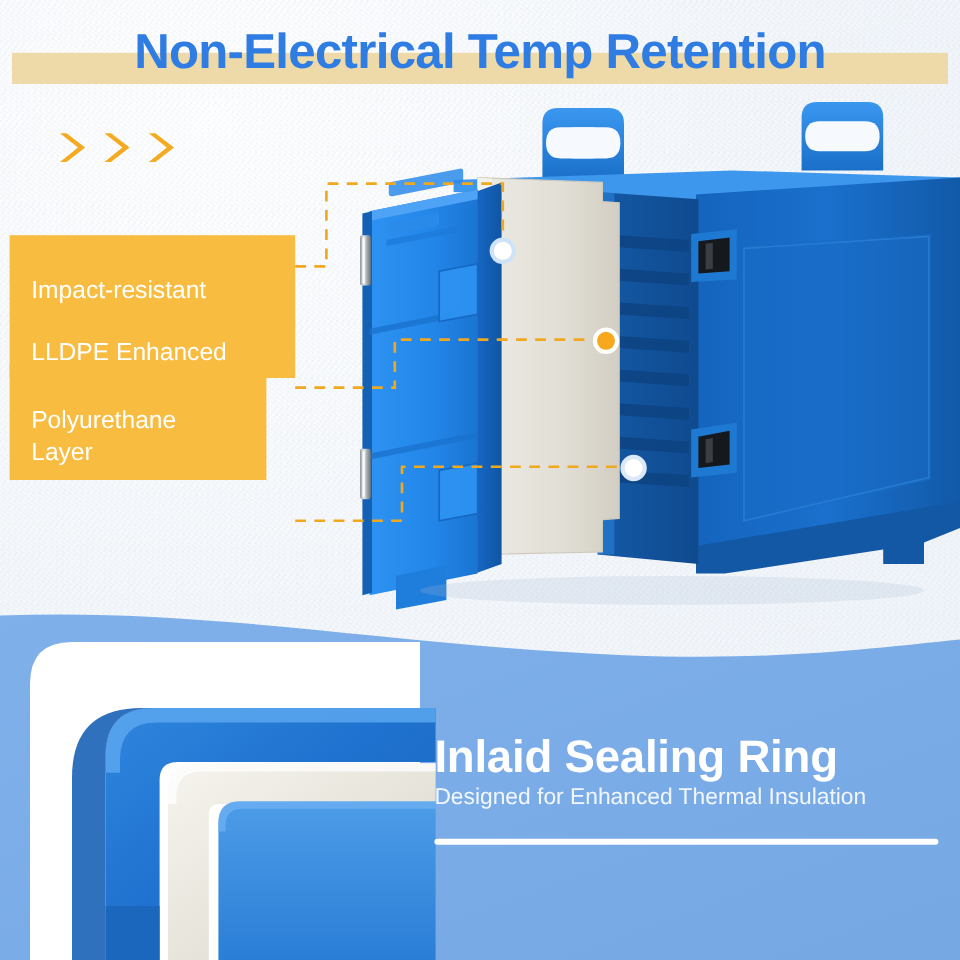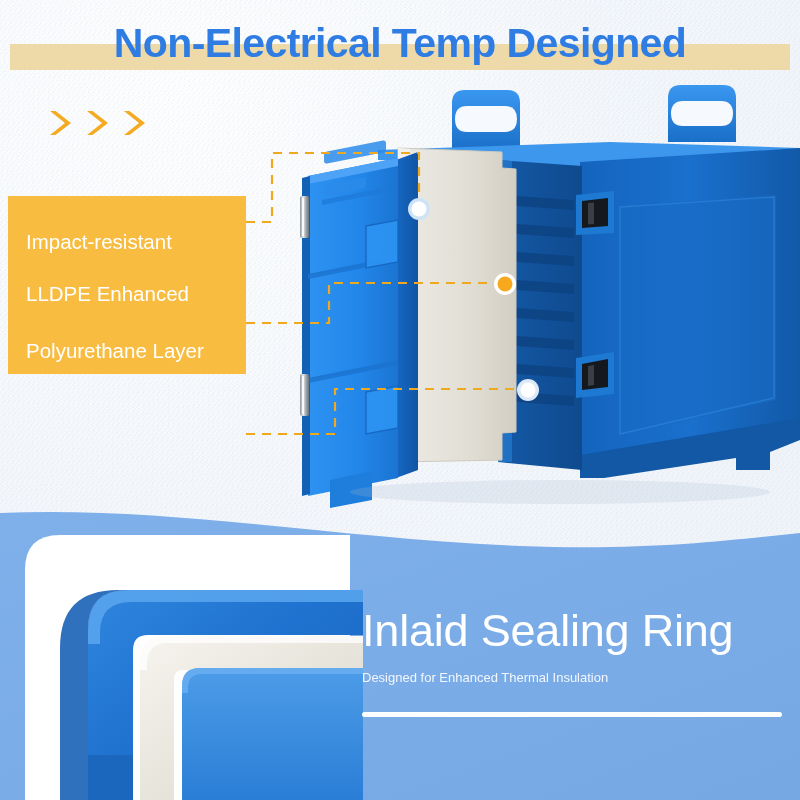--- a/index.html
+++ b/index.html
@@ -64,21 +64,21 @@
     position:absolute;
     background:#f8bc41;
     color:#ffffff;
     font-size:20.5px;
     line-height:26px;
     padding:7px 24px 8px 18px;
     z-index:7;
     white-space:pre-line;
   }
   #label-exterior { left:8px;  top:196px; width:238px; }
-  #label-poly     { left:8px;  top:303px; width:238px; padding-top:9px; padding-bottom:10px;}
+  #label-poly     { left:8px;  top:303px; width:214px; padding-top:9px; padding-bottom:10px;}
   #label-interior { left:8px;  top:398px; width:238px; text-align:left; }
   #label-interior .l2{ display:block; text-align:center; }
 
   
   #leaders{ position:absolute; left:0; top:0; width:800px; height:800px; z-index:8; pointer-events:none;}
 
   
   #product{
     position:absolute; left:0; top:0; width:800px; height:520px;
     z-index:4;
@@ -86,40 +86,40 @@
 
   
   #bottom{
     position:absolute; left:0; top:480px; width:800px; height:320px;
     z-index:5;
   }
   #bottom-text{
     position:absolute; left:362px; top:610px; width:430px; z-index:9;
   }
   .bt-head{
-    font-size:45px; font-weight:normal; color:#ffffff;
+    font-size:38px; font-weight:bold; color:#ffffff;
     letter-spacing:-0.2px; line-height:42px; white-space:nowrap;
   }
   .bt-sub{
-    font-size:13px; color:#f2f7ff; margin-top:13px;
+    font-size:19px; color:#f2f7ff; 
     line-height:25px; white-space:nowrap;
   }
   .bt-rule{
     margin-top:22px; width:420px; height:5px;
     background:#ffffff; border-radius:3px;
   }
 </style>
 </head>
 <body>
 
 <div id="stage">
 
   <div class="title-wrap">
     <div class="title-bar"></div>
-    <div class="title-text">Non-Electrical Temp Designed</div>
+    <div class="title-text">Non-Electrical Temp Retention</div>
   </div>
 
   <div class="chevrons">
     <svg class="chev" width="26" height="30" viewBox="0 0 26 30">
       <path d="M4 3 L19 15 L4 27 L9.5 27 L25 15 L9.5 3 Z" fill="#f5ab21"></path>
     </svg>
     <svg class="chev" width="26" height="30" viewBox="0 0 26 30">
       <path d="M4 3 L19 15 L4 27 L9.5 27 L25 15 L9.5 3 Z" fill="#f5ab21"></path>
     </svg>
     <svg class="chev" width="26" height="30" viewBox="0 0 26 30">

